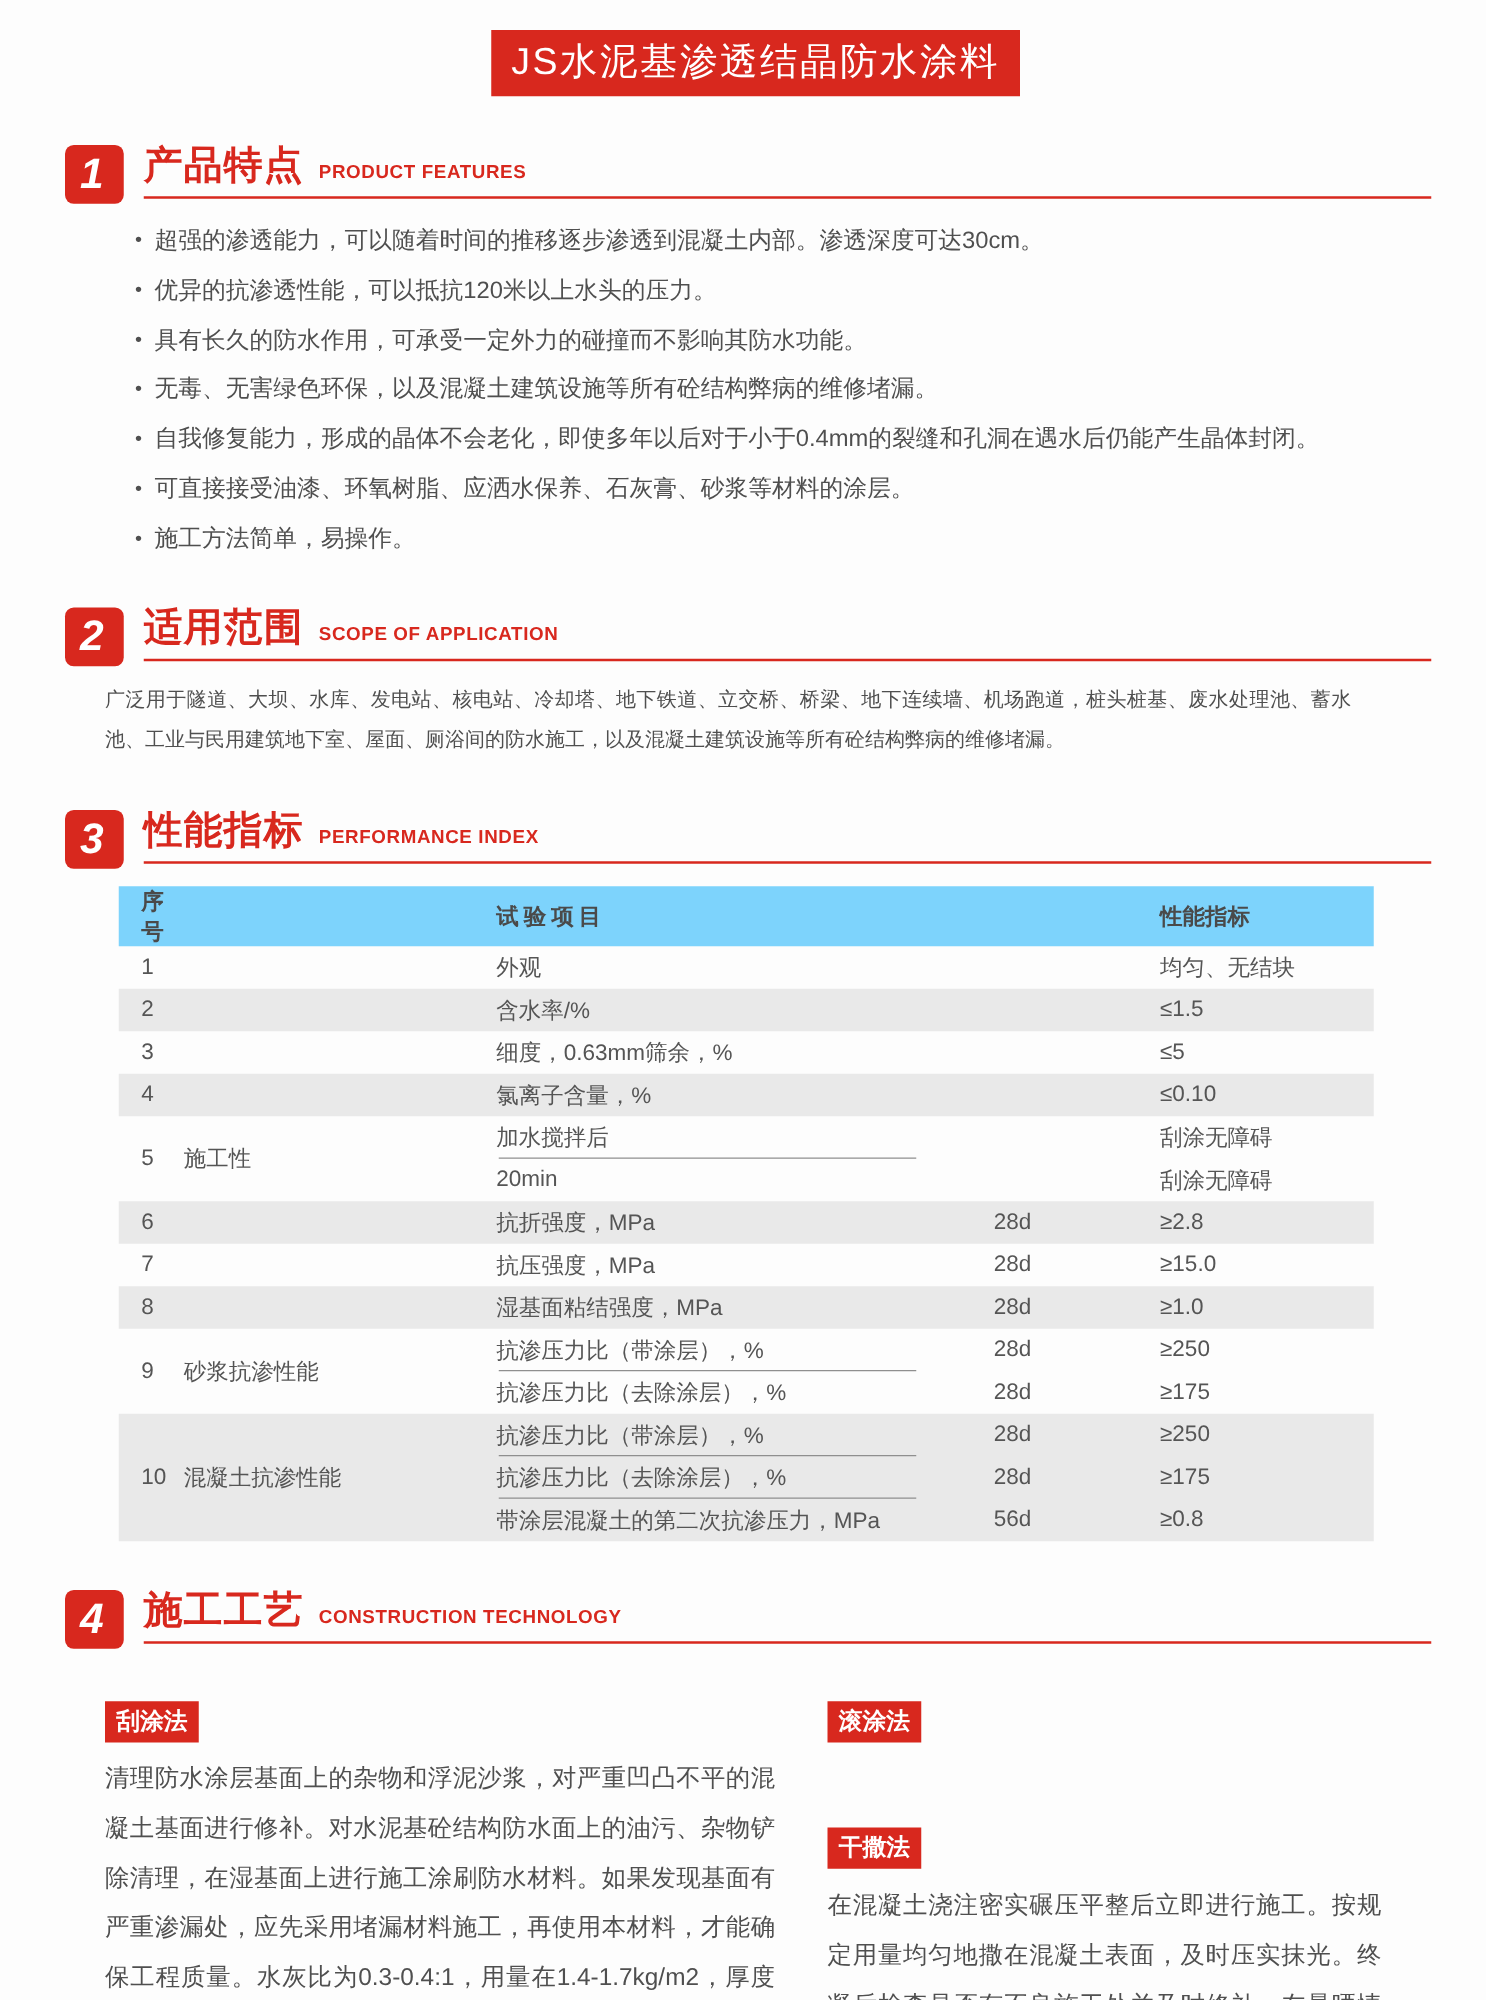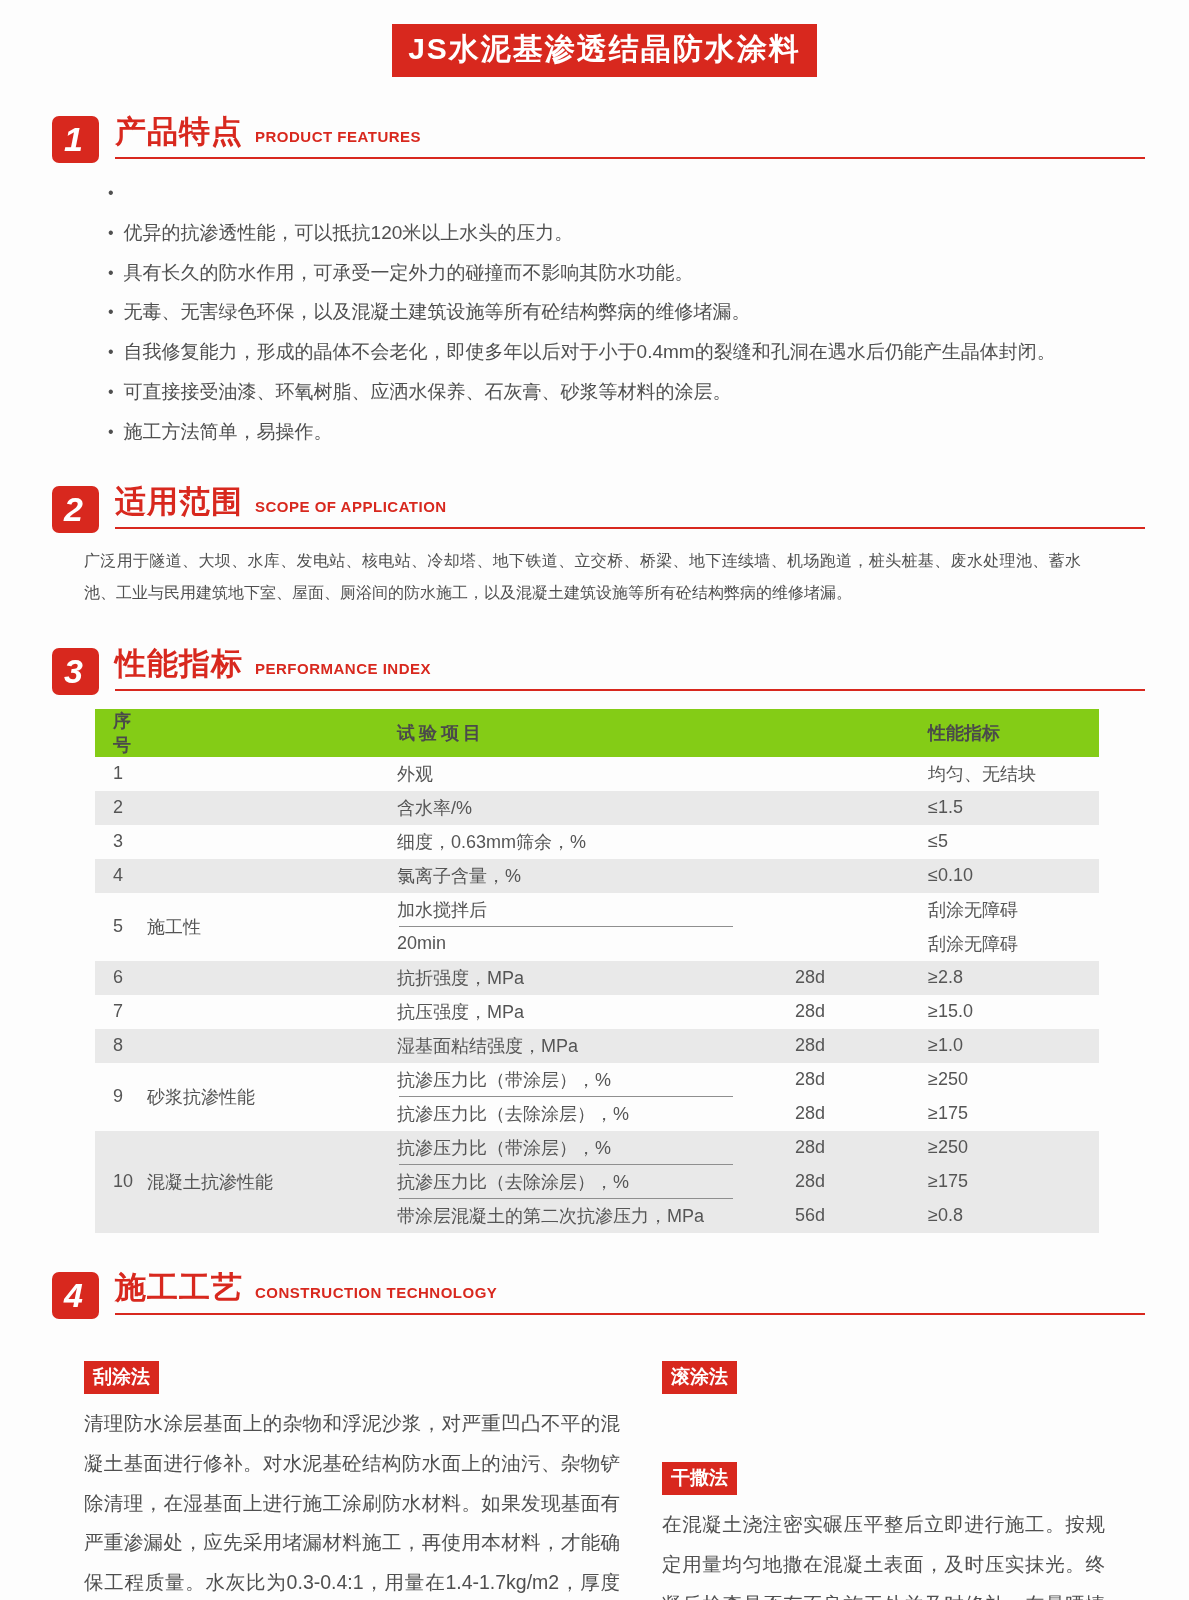--- a/index.html
+++ b/index.html
@@ -3,21 +3,21 @@
 <meta charset="utf-8">
 <style>
   * { box-sizing: border-box; margin: 0; padding: 0; }
   html, body { width: 1189px; background: #fdfdfd; font-family: "Liberation Sans", "DejaVu Sans", sans-serif; }
   body { height: 1600px; position: relative; overflow: hidden; }
 
   
   .banner-wrap { text-align: center; padding-top: 24px; }
   .banner {
     display: inline-block; background: var(--red); color: #fff;
-    font-size: 30px; font-weight: bold; letter-spacing: 2px;
+    font-size: 30px; font-weight: normal; letter-spacing: 2px;
     padding: 5px 16px 7px 16px;
     margin-left: 20px;
   }
 
   
   .section { margin-top: 34px; }
   .sec-head { display: flex; align-items: flex-end; margin: 0 44px 0 52px; }
   .sec-num {
     flex: 0 0 auto; width: 47px; height: 47px; background: var(--red);
     border-radius: 7px; color: #fff; font-size: 34px; font-weight: bold;
@@ -33,21 +33,21 @@
   .bullet { display: flex; align-items: flex-start; margin-bottom: 11px; font-size: 19px; color: #4f4f4f; line-height: 1.5; }
   .bullet .dot { flex: 0 0 auto; margin-right: 10px; color: #4f4f4f; font-size: 16px; line-height: 1.8; }
 
   
   .scope-body { margin: 16px 108px 0 84px; font-size: 16px; color: #4f4f4f; line-height: 2.0; text-align: justify; }
 
   
   .perf-table { margin: 18px 90px 0 95px; font-size: 18px; color: #555; }
   .prow { display: grid; grid-template-columns: 52px 238px 1fr; align-items: center; }
   .prow.alt { background: #e9e9e9; }
-  .prow.head { background: #84cc16; font-weight: bold; color: #4a4a4a; min-height: 38px; }
+  .prow.head { background: #7dd3fc; font-weight: bold; color: #4a4a4a; min-height: 38px; }
   .cell-no { padding-left: 18px; align-self: center; }
   .cell-group { align-self: center; }
   .head-item { letter-spacing: 4px; }
   .subrows { width: 100%; margin-left: 12px; }
   .subrow { display: grid; grid-template-columns: 398px 133px 1fr; align-items: center; min-height: 34px; position: relative; }
   .subrow.divided::after {
     content: ""; position: absolute; left: 2px; bottom: 0; width: 334px; height: 1px; background: #8f8f8f;
   }
   .prow.head .subrow { min-height: 38px; }
 
@@ -75,20 +75,21 @@
   <div class="sec-head">
     <div class="sec-num">1</div>
     <div class="sec-title-row">
       <span class="sec-title">产品特点</span>
       <span class="sec-sub">PRODUCT FEATURES</span>
     </div>
   </div>
   <div class="bullets" id="features-list">
       <div class="bullet">
         <span class="dot">•</span>
+        <span>超强的渗透能力，可以随着时间的推移逐步渗透到混凝土内部。渗透深度可达30cm。</span>
       </div>
       <div class="bullet">
         <span class="dot">•</span>
         <span>优异的抗渗透性能，可以抵抗120米以上水头的压力。</span>
       </div>
       <div class="bullet">
         <span class="dot">•</span>
         <span>具有长久的防水作用，可承受一定外力的碰撞而不影响其防水功能。</span>
       </div>
       <div class="bullet">

